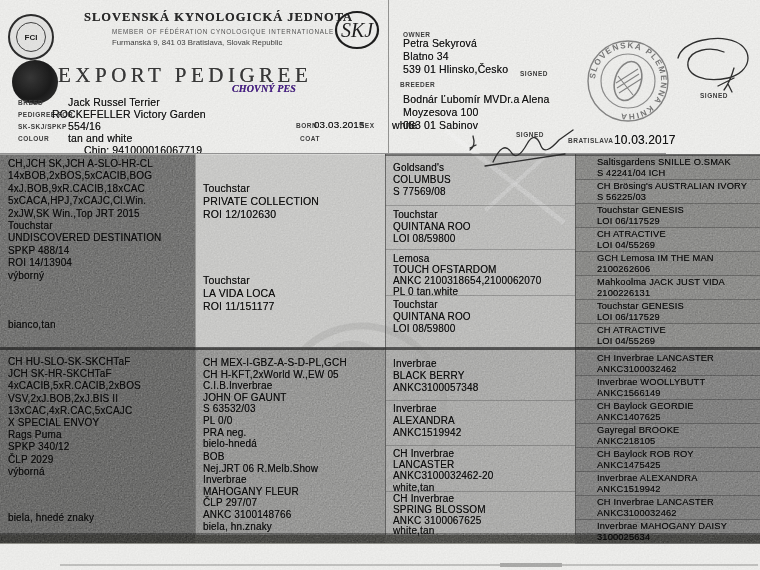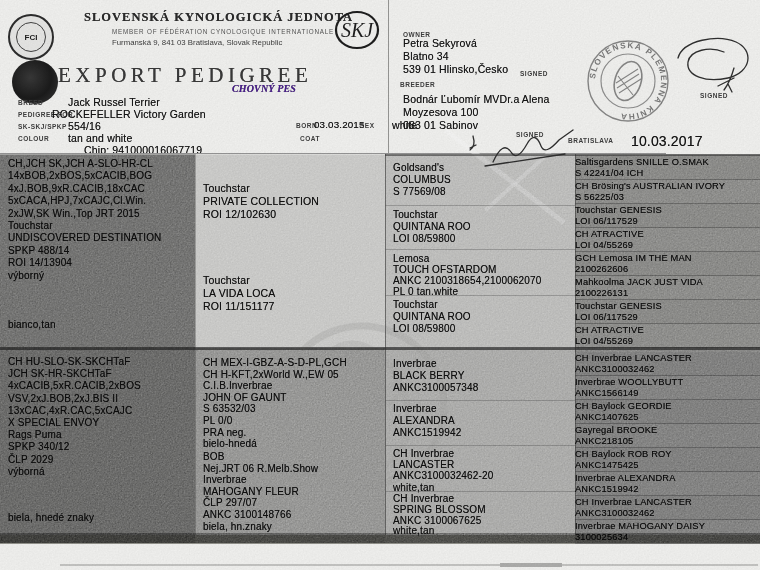--- a/index.html
+++ b/index.html
@@ -23,21 +23,21 @@
        align-items:center;justify-content:center;font-size:8px;font-weight:bold;color:#222;}
   .blob{left:12px;top:60px;width:46px;height:44px;border-radius:50%;
         background:radial-gradient(circle at 40% 40%,#3a3a3a 0%,#1c1c1c 55%,#2e2e2e 80%,#4a4a4a 100%);}
   .owner-panel{left:388px;top:0;width:372px;height:153px;border-left:1px solid #9a9a98;}
   .hand{stroke:#2e2e2e;fill:none;stroke-width:1.3;stroke-linecap:round;}
   
   .table{left:0;top:153px;width:666px;height:390px;border-top:1px solid #999;background:#e9e9e7;}
   .tint{position:absolute;}
   .blk{position:absolute;font-size:10px;line-height:12.2px;color:#141414;white-space:pre-line;z-index:3;}
   .c4row{position:absolute;left:575px;width:185px;height:24px;box-sizing:border-box;
-         padding:1px 2px 0 0;font-size:9.3px;line-height:11.3px;white-space:pre-line;
+         padding:1px 2px 0 22px;font-size:9.3px;line-height:11.3px;white-space:pre-line;
          border-bottom:1px solid rgba(90,90,90,.5);z-index:3;color:#121212;}
   .vline{position:absolute;top:0;width:1px;height:390px;z-index:2;}
   .hsep{position:absolute;left:385px;width:190px;height:1px;background:rgba(100,100,100,.38);z-index:2;}
   .mid{position:absolute;left:0;top:193px;width:760px;height:2.5px;background:rgba(55,55,55,.72);z-index:4;}
   .botband{position:absolute;left:0;top:381px;width:760px;height:9px;background:#96968f;z-index:2;}
   .noise{position:absolute;left:0;top:0;z-index:5;pointer-events:none;}
   .crease{position:absolute;background:rgba(255,255,255,.4);z-index:2;}
 </style>
 </head>
 <body>
@@ -111,21 +111,21 @@
     <ellipse cx="45" cy="45" rx="13" ry="20" fill="none" stroke="#6f6f6f" stroke-width="1.6" transform="rotate(18 45 45)"></ellipse>
     <path d="M34,52 L56,38 M36,57 L58,43 M33,47 L55,33 M35,40 L50,59" stroke="#6f6f6f" stroke-width="1.1" fill="none"></path>
   </svg>
 
   <svg class="abs" style="left:648px;top:28px;z-index:6" width="110" height="70">
     <path class="hand" d="M30,30 C35,12 70,6 88,14 C106,22 104,44 80,50 C58,55 38,48 40,34 C42,22 62,18 76,24 M86,40 q-4,14 -10,22 M70,58 l16,-8 M80,56 l4,8"></path>
   </svg>
   <div class="abs lbl" style="left:700px;top:92px">SIGNED</div>
 
   <div class="abs lbl" style="left:568px;top:137px">BRATISLAVA</div>
-  <div class="abs val scan" style="left:631px;top:133px;font-size:14px">10.03.2017</div>
+  <div class="abs val scan" style="left:614px;top:133px;font-size:12px">10.03.2017</div>
 
   <div class="abs table">
 
     <div class="tint" style="left:0;top:0;width:195px;height:194px;background:#ababa9"></div>
     <div class="tint" style="left:0;top:194px;width:195px;height:196px;background:#a5a5a3"></div>
     <div class="tint" style="left:195px;top:0;width:190px;height:194px;background:#e3e3e1"></div>
     <div class="tint" style="left:195px;top:194px;width:190px;height:196px;background:#c9c9c7"></div>
     <div class="tint" style="left:385px;top:0;width:190px;height:194px;background:#dcdcda"></div>
     <div class="tint" style="left:385px;top:194px;width:190px;height:196px;background:#d2d2d0"></div>
     <div class="tint" style="left:575px;top:0;width:185px;height:194px;background:#c3c3c1"></div>

